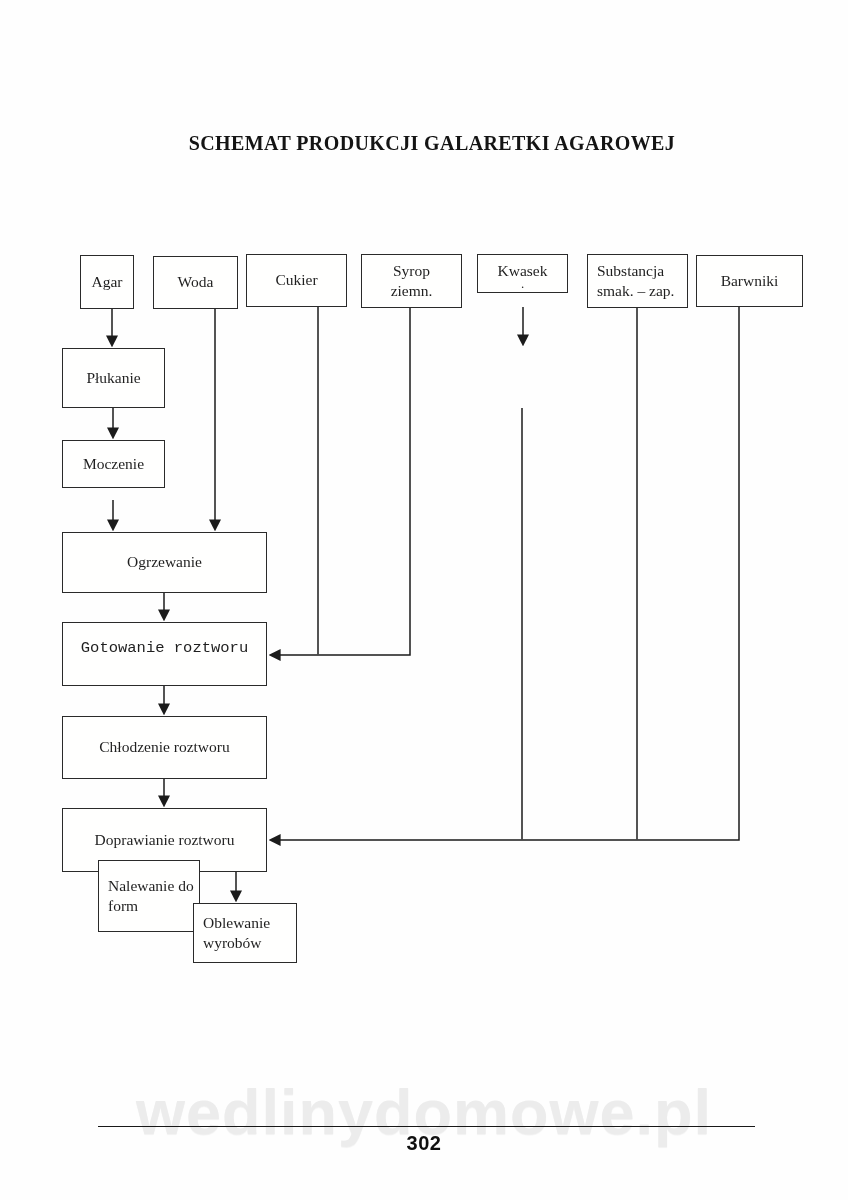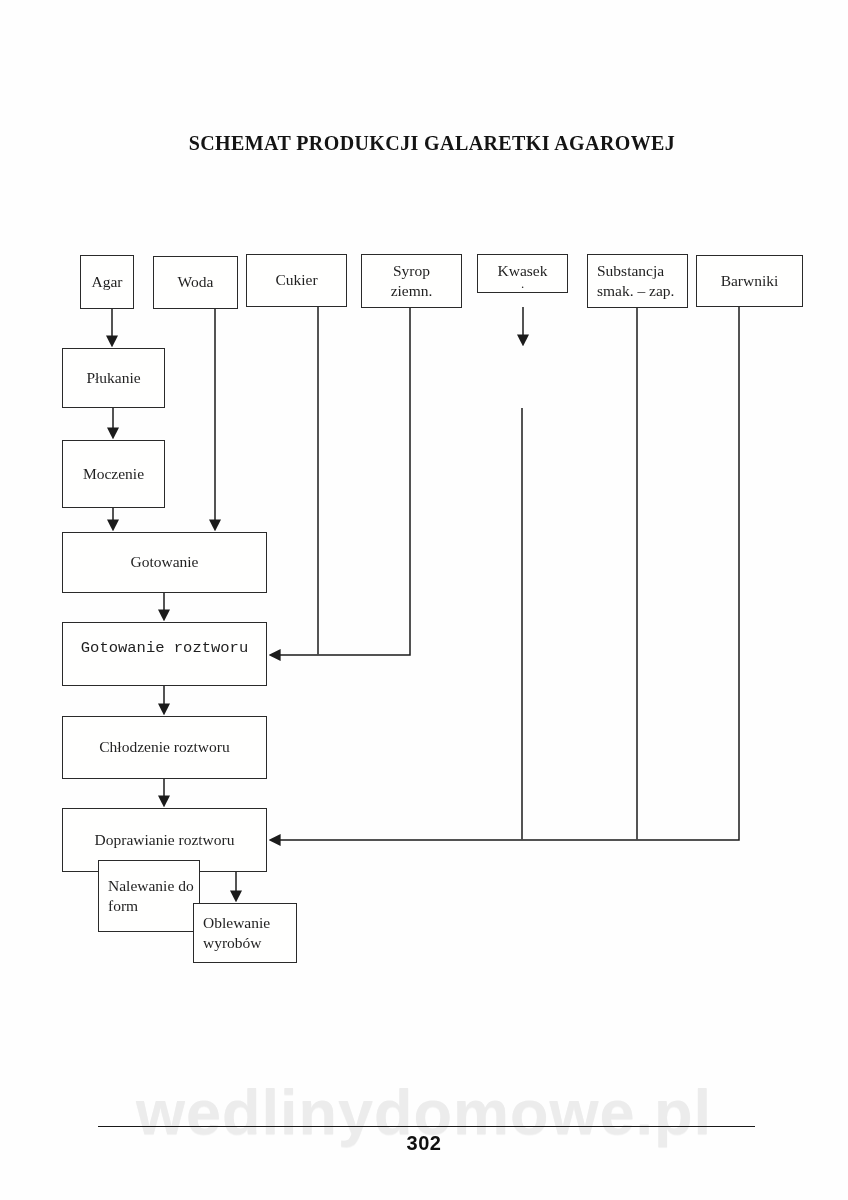--- a/index.html
+++ b/index.html
@@ -62,21 +62,21 @@
 
   .n-agar        { left: 80px;  top: 255px; width: 54px;  height: 54px; }
   .n-woda        { left: 153px; top: 256px; width: 85px;  height: 53px; }
   .n-cukier      { left: 246px; top: 254px; width: 101px; height: 53px; }
   .n-syrop       { left: 361px; top: 254px; width: 101px; height: 54px; }
   .n-kwasek      { left: 477px; top: 254px; width: 91px;  height: 39px; }
   .n-substancja  { left: 587px; top: 254px; width: 101px; height: 54px; }
   .n-barwniki    { left: 696px; top: 255px; width: 107px; height: 52px; }
 
   .n-plukanie    { left: 62px;  top: 348px; width: 103px; height: 60px; }
-  .n-moczenie    { left: 62px;  top: 440px; width: 103px; height: 68px; }
+  .n-moczenie    { left: 62px;  top: 440px; width: 103px; height: 48px; }
   .n-rozpuszczanie { left: 460px; top: 347px; width: 125px; height: 61px; }
   .n-ogrzewanie  { left: 62px;  top: 532px; width: 205px; height: 61px; }
   .n-gotowanie   { left: 62px;  top: 622px; width: 205px; height: 64px; padding-bottom: 12px; font-family: Liberation Mono, monospace; }
   .n-chlodzenie  { left: 62px;  top: 716px; width: 205px; height: 63px; }
   .n-doprawianie { left: 62px;  top: 808px; width: 205px; height: 64px; }
   .n-nalewanie   { left: 62px;  top: 860px; width: 102px; height: 72px; margin-left: 36px; }
   .n-oblewanie   { left: 193px; top: 903px; width: 104px; height: 60px; }
 
   .n-syrop .lbl { max-width: 68px; }
   .n-substancja { justify-content: flex-start; text-align: left; padding: 0 5px 0 9px; }
@@ -178,21 +178,21 @@
       <span class="lbl">Barwniki</span>
     </div>
 
     <div class="node n-plukanie">
       <span class="lbl">Płukanie</span>
     </div>
     <div class="node n-moczenie">
       <span class="lbl">Moczenie</span>
     </div>
     <div class="node n-ogrzewanie">
-      <span class="lbl">Gotowanie</span>
+      <span class="lbl">Ogrzewanie</span>
     </div>
     <div class="node n-gotowanie">
       <span class="lbl">Gotowanie roztworu</span>
     </div>
     <div class="node n-chlodzenie">
       <span class="lbl">Chłodzenie roztworu</span>
     </div>
     <div class="node n-doprawianie">
       <span class="lbl">Doprawianie roztworu</span>
     </div>

